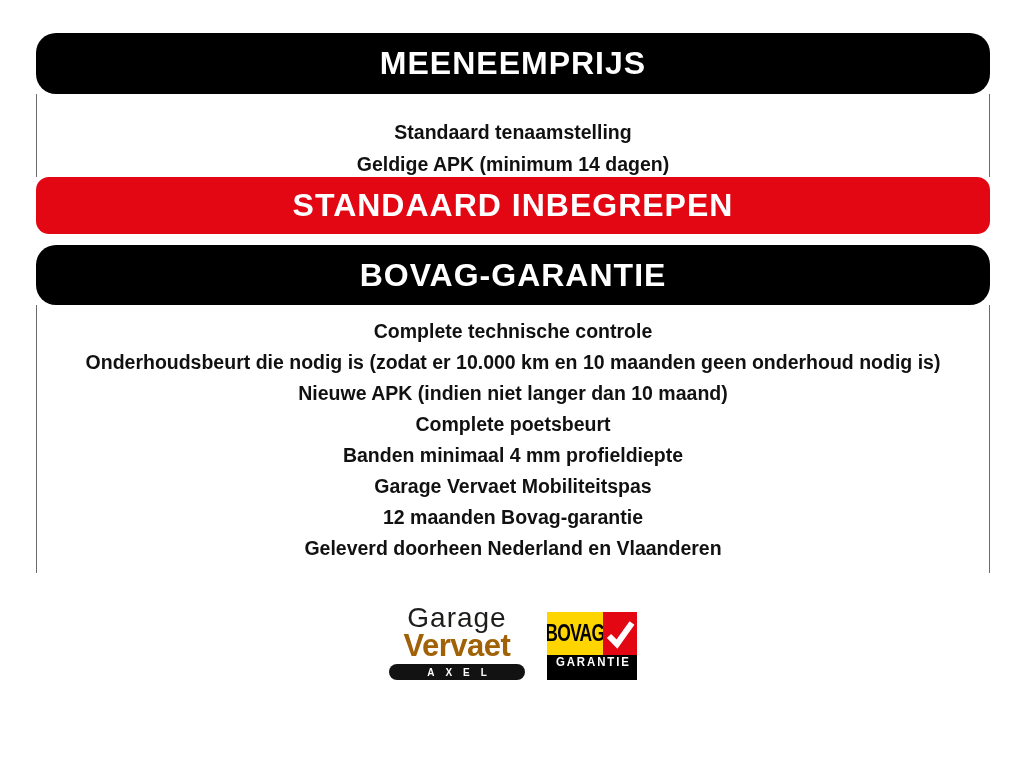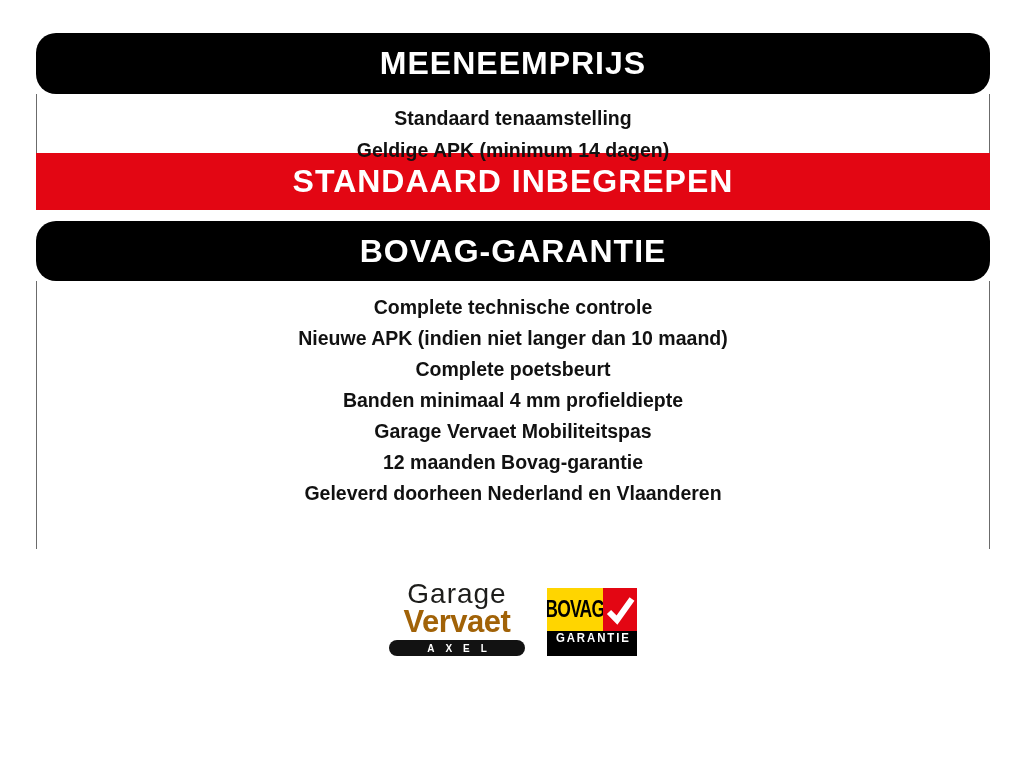--- a/index.html
+++ b/index.html
@@ -16,32 +16,32 @@
     left: 36px; top: 33px;
     width: 954px;
   }
   
   .bar {
     display: flex; align-items: center; justify-content: center;
     font-weight: bold; font-size: 32px; letter-spacing: 1px;
     color: #ffffff; text-align: center;
   }
   .bar-black { background: #000000; border-radius: 20px; }
-  .bar-red   { background: #E30613; }
+  .bar-red   { background: #E30613; border-radius: 13px; }
   .hdr1 { height: 61px; }
   .hdr2 { height: 60px; }
   .red1 { height: 57px; }
   .red2 { height: 58px; }
   
   .card-body {
     background: #ffffff;
     border-left: 1px solid #6B6B6B;
     border-right: 1px solid #6B6B6B;
   }
-  .body1 { height: 59px; padding-top: 8px; }
+  .body1 { height: 83px; padding-top: 22px; }
   .body2 { height: 268px; padding-top: 11px; }
   .body-line {
     text-align: center;
     font-weight: bold;
     font-size: 19.5px;
     color: #111111;
     white-space: nowrap;
   }
   .body1 .body-line { line-height: 32px; }
   .body2 .body-line { line-height: 31px; }
@@ -104,20 +104,21 @@
       <div class="body-line">Standaard tenaamstelling</div>
       <div class="body-line">Geldige APK (minimum 14 dagen)</div>
     </div>
     <div class="bar bar-red red1">STANDAARD INBEGREPEN</div>
   </div>
 
   <div class="card2">
     <div class="bar bar-black hdr2">BOVAG-GARANTIE</div>
     <div class="card-body body2">
       <div class="body-line">Complete technische controle</div>
+      <div class="body-line">Onderhoudsbeurt die nodig is (zodat er 10.000 km en 10 maanden geen onderhoud nodig is)</div>
       <div class="body-line">Nieuwe APK (indien niet langer dan 10 maand)</div>
       <div class="body-line">Complete poetsbeurt</div>
       <div class="body-line">Banden minimaal 4 mm profieldiepte</div>
       <div class="body-line">Garage Vervaet Mobiliteitspas</div>
       <div class="body-line">12 maanden Bovag-garantie</div>
       <div class="body-line">Geleverd doorheen Nederland en Vlaanderen</div>
     </div>
   </div>
 
   <div class="logos">

